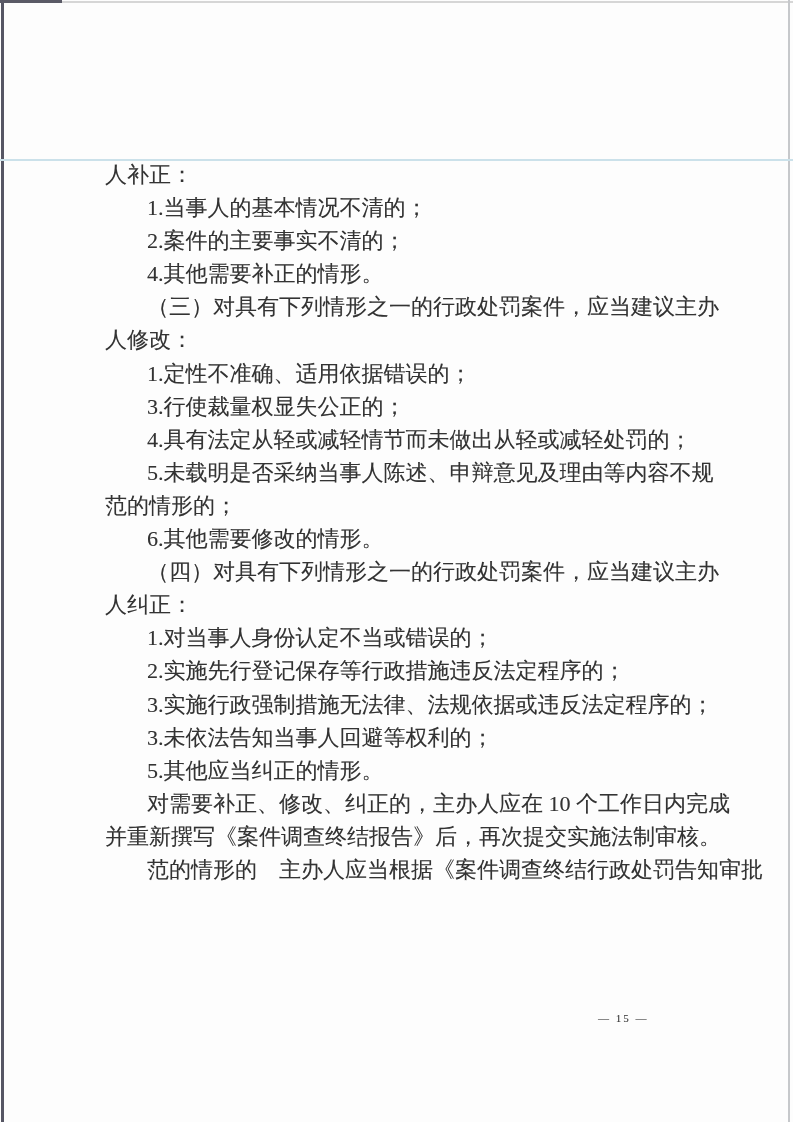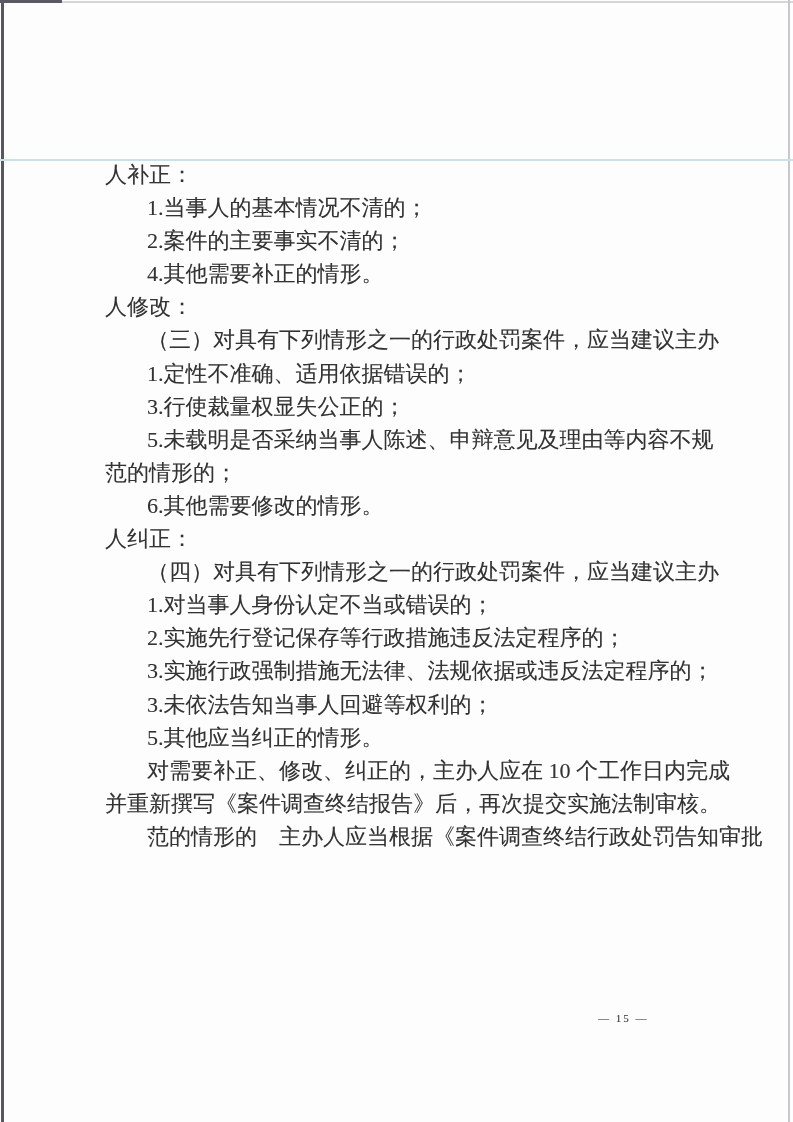--- a/index.html
+++ b/index.html
@@ -64,29 +64,30 @@
   <div class="edge-top-dark"></div>
   <div class="edge-left"></div>
   <div class="edge-right"></div>
   <div class="rule-blue"></div>
 
   <div class="textblock">
     <div class="line">人补正：</div>
     <div class="line indent">1.当事人的基本情况不清的；</div>
     <div class="line indent">2.案件的主要事实不清的；</div>
     <div class="line indent">4.其他需要补正的情形。</div>
+    <div class="line indent">（三）对具有下列情形之一的行政处罚案件，应当建议主办</div>
     <div class="line">人修改：</div>
-    <div class="line indent">（三）对具有下列情形之一的行政处罚案件，应当建议主办</div>
     <div class="line indent">1.定性不准确、适用依据错误的；</div>
     <div class="line indent">3.行使裁量权显失公正的；</div>
+    <div class="line indent">4.具有法定从轻或减轻情节而未做出从轻或减轻处罚的；</div>
     <div class="line indent">5.未载明是否采纳当事人陈述、申辩意见及理由等内容不规</div>
     <div class="line">范的情形的；</div>
     <div class="line indent">6.其他需要修改的情形。</div>
+    <div class="line indent">（四）对具有下列情形之一的行政处罚案件，应当建议主办</div>
     <div class="line">人纠正：</div>
-    <div class="line indent">（四）对具有下列情形之一的行政处罚案件，应当建议主办</div>
     <div class="line indent">1.对当事人身份认定不当或错误的；</div>
     <div class="line indent">2.实施先行登记保存等行政措施违反法定程序的；</div>
     <div class="line indent">3.实施行政强制措施无法律、法规依据或违反法定程序的；</div>
     <div class="line indent">3.未依法告知当事人回避等权利的；</div>
     <div class="line indent">5.其他应当纠正的情形。</div>
     <div class="line indent">对需要补正、修改、纠正的，主办人应在 10 个工作日内完成</div>
     <div class="line">并重新撰写《案件调查终结报告》后，再次提交实施法制审核。</div>
     <div class="line indent">范的情形的　主办人应当根据《案件调查终结行政处罚告知审批</div>
   </div>
 

